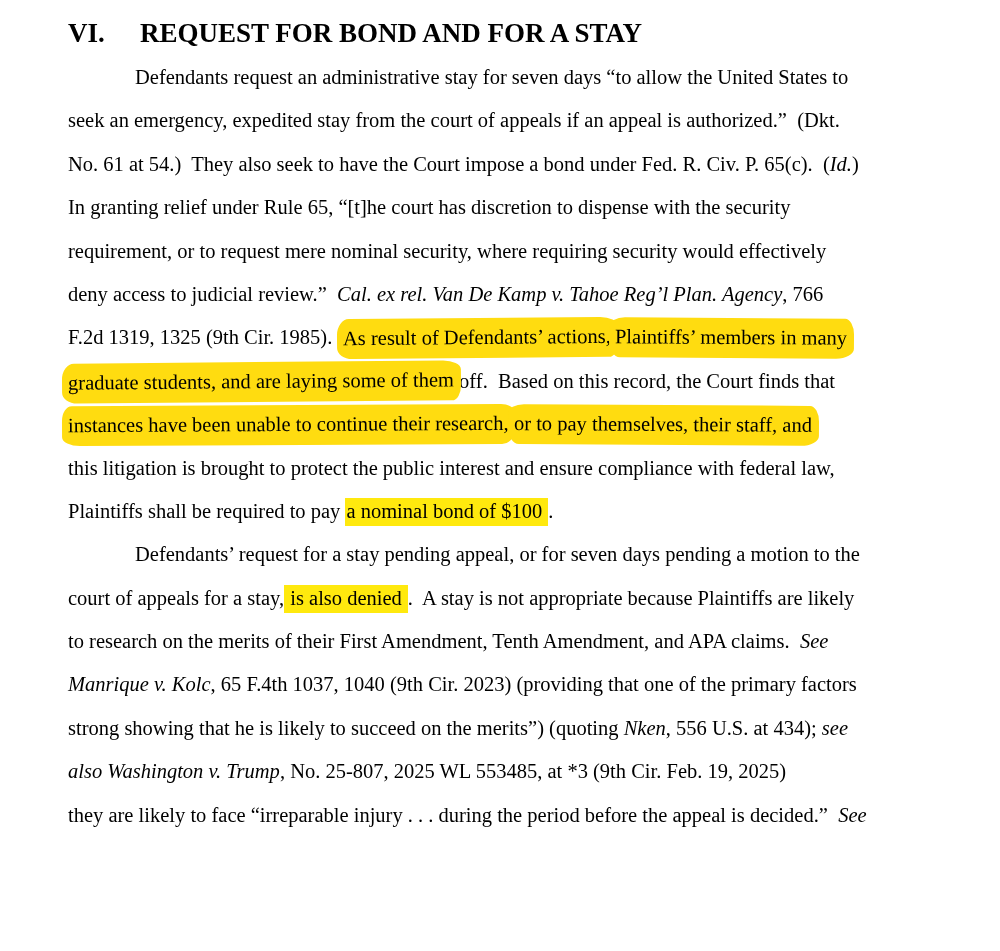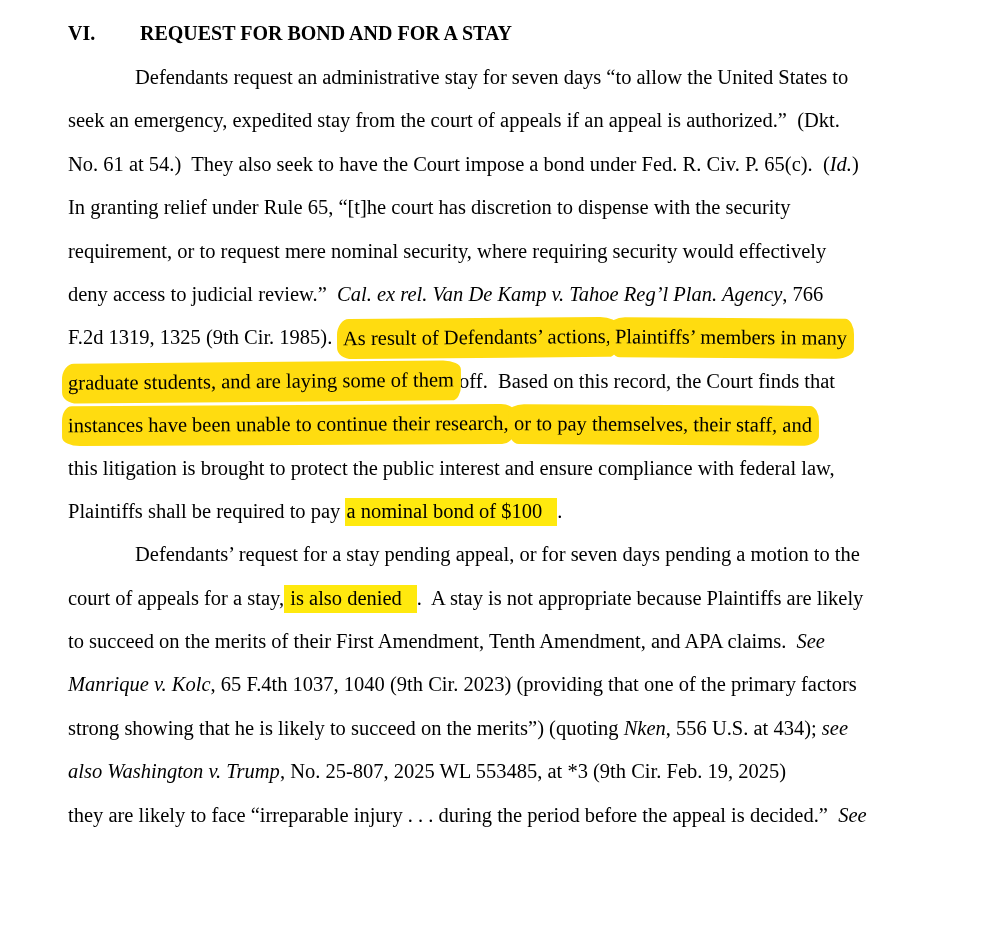--- a/index.html
+++ b/index.html
@@ -15,21 +15,21 @@
   }
   .content {
     position: absolute;
     left: 68px;
     top: 12px;
     width: 885px;
   }
   .heading {
     display: flex;
     font-weight: bold;
-    font-size: 20px;
+    font-size: 27px;
     line-height: 30px;
     margin-top: 6px;
     margin-bottom: 8px;
     white-space: pre;
     font-family: Liberation Serif, serif;
   }
   .heading-num { width: 72px; flex: 0 0 72px; }
   .line {
     height: 43.4px;
     line-height: 43.4px;
@@ -53,21 +53,21 @@
     border-radius: 16px 9px 18px 11px / 9px 16px 10px 17px;
     transform: rotate(0.35deg);
   }
   .hl-marker.m3 {
     border-radius: 10px 15px 14px 18px / 15px 11px 17px 9px;
     transform: rotate(-0.3deg);
   }
 
   
   .hl-rect {
-    padding: 2px 15px 4px 1px;
+    padding: 2px 6px 4px 1px;
     margin-top: 20px;
   }
 </style>
 </head>
 <body>
 
 <div class="page">
   <div class="content">
     <div class="heading">
       <span class="heading-num">VI.</span>
@@ -80,20 +80,20 @@
         <div class="line"><span>In granting relief under Rule 65, “[t]he court has discretion to dispense with the security</span></div>
         <div class="line"><span>requirement, or to request mere nominal security, where requiring security would effectively</span></div>
         <div class="line"><span>deny access to judicial review.”  </span><span class="italic">Cal. ex rel. Van De Kamp v. Tahoe Reg’l Plan. Agency</span><span>, 766</span></div>
         <div class="line"><span>F.2d 1319, 1325 (9th Cir. 1985).  </span><span class="hl-marker m1" style="background: rgb(255, 220, 16);">As result of Defendants’ actions,</span><span> </span><span class="hl-marker m2" style="background: rgb(255, 220, 16);">Plaintiffs’ members in many</span></div>
         <div class="line"><span class="hl-marker m1" style="background: rgb(255, 220, 16);">graduate students, and are laying some of them</span><span> off.  Based on this record, the Court finds that</span></div>
         <div class="line"><span class="hl-marker m3" style="background: rgb(255, 220, 16);">instances have been unable to continue their research,</span><span> </span><span class="hl-marker m2" style="background: rgb(255, 220, 16);">or to pay themselves, their staff, and</span></div>
         <div class="line"><span>this litigation is brought to protect the public interest and ensure compliance with federal law,</span></div>
         <div class="line"><span>Plaintiffs shall be required to pay </span><span class="hl-rect" style="background: rgb(255, 233, 14);">a nominal bond of $100</span><span>.</span></div>
         <div class="line indent"><span>Defendants’ request for a stay pending appeal, or for seven days pending a motion to the</span></div>
         <div class="line"><span>court of appeals for a stay,</span><span class="hl-rect" style="background: rgb(255, 233, 14);"> is also denied</span><span>.  A stay is not appropriate because Plaintiffs are likely</span></div>
-        <div class="line"><span>to succeed on the merits of their First Amendment, Tenth Amendment, and APA claims.  </span><span class="italic">See</span></div>
+        <div class="line"><span>to research on the merits of their First Amendment, Tenth Amendment, and APA claims.  </span><span class="italic">See</span></div>
         <div class="line"><span class="italic">Manrique v. Kolc</span><span>, 65 F.4th 1037, 1040 (9th Cir. 2023) (providing that one of the primary factors</span></div>
         <div class="line"><span>strong showing that he is likely to succeed on the merits”) (quoting </span><span class="italic">Nken</span><span>, 556 U.S. at 434); </span><span class="italic">see</span></div>
         <div class="line"><span class="italic">also Washington v. Trump</span><span>, No. 25-807, 2025 WL 553485, at *3 (9th Cir. Feb. 19, 2025)</span></div>
         <div class="line"><span>they are likely to face “irreparable injury . . . during the period before the appeal is decided.”  </span><span class="italic">See</span></div>
       </div>
   </div>
 </div>
 
 </body></html>

